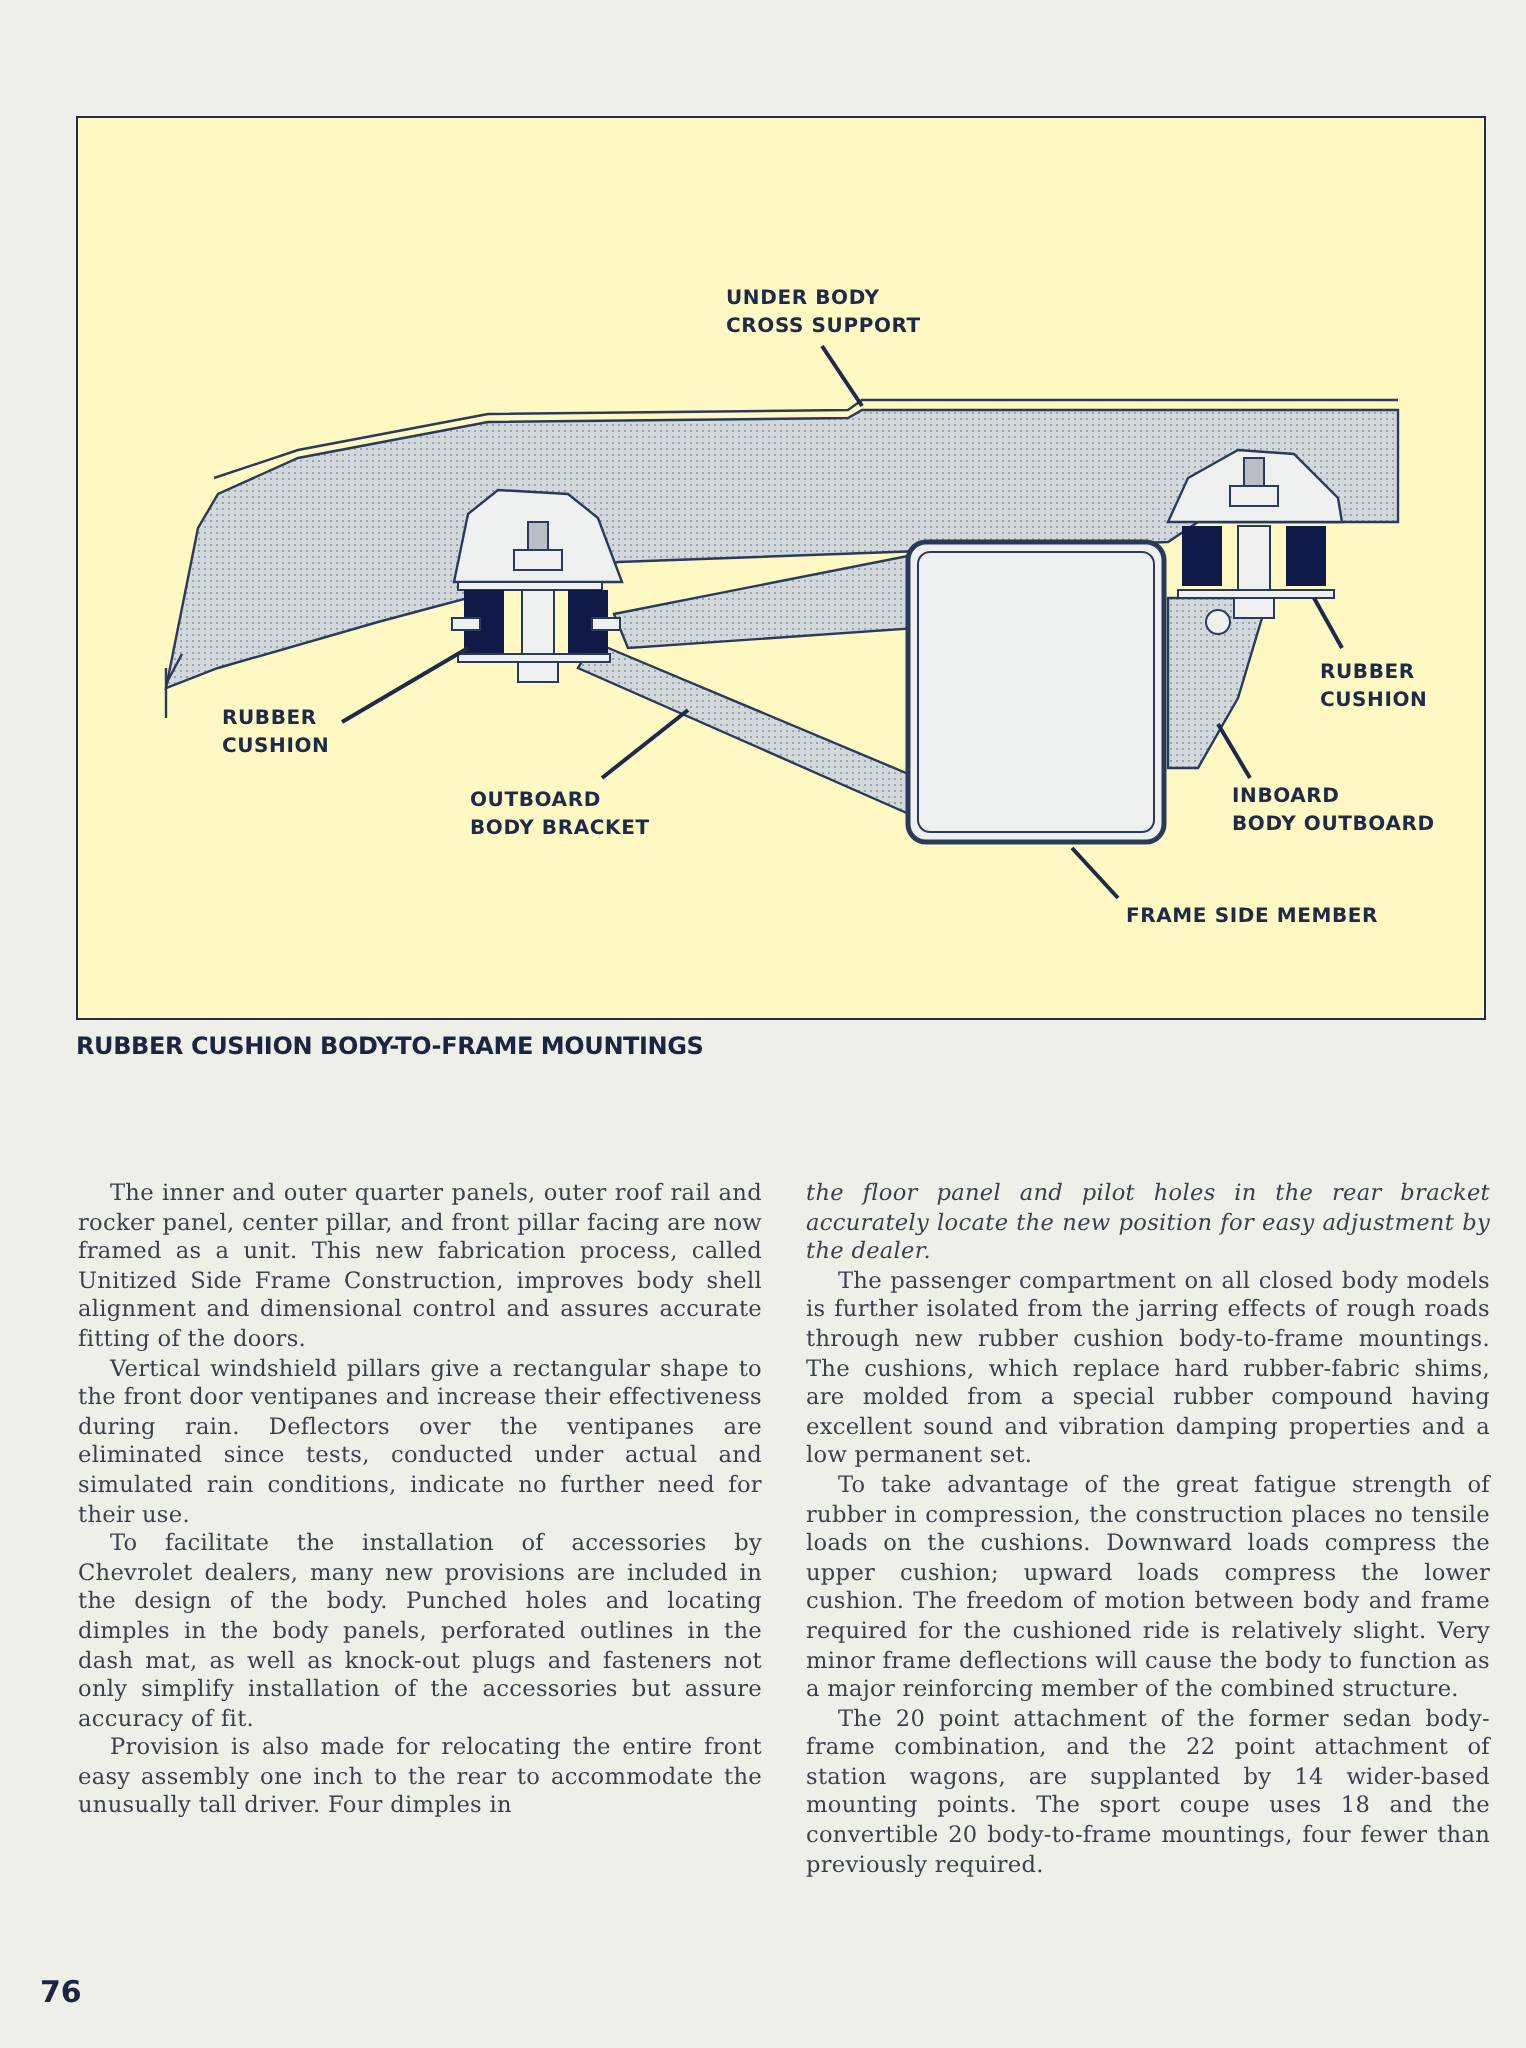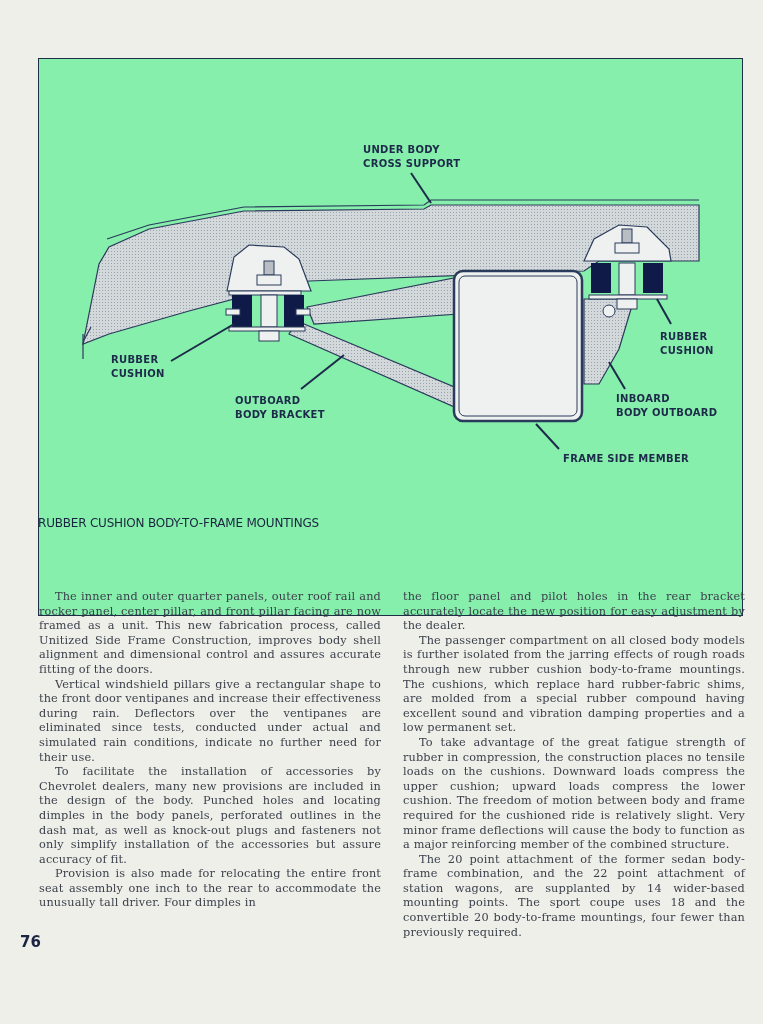--- a/index.html
+++ b/index.html
@@ -3,46 +3,46 @@
 <meta charset="utf-8">
 <style>
   html, body { margin:0; padding:0; }
   body {
     width:763px; height:1024px; position:relative; overflow:hidden;
     background:#efefe9;
     font-family:"DejaVu Serif", serif;
     color:#3a3f4a;
   }
   .figure-frame {
-    position:absolute; left:38px; top:58px; width:705px; height:558px;
+    position:absolute; left:38px; top:58px; width:705px; height:452px;
     border:1.5px solid #1f2f48; box-sizing:border-box;
-    background:#86efac;
+    background:#fef9c3;
   }
   .figure-frame svg { position:absolute; left:0; top:0; }
   .label {
     position:absolute; font-family:"DejaVu Sans", sans-serif; font-weight:bold;
     font-size:10px; line-height:14px; color:#1d2a4a; letter-spacing:0.3px;
     white-space:pre-line;
   }
   .caption {
     position:absolute; left:38px; top:516px;
-    font-family:"DejaVu Sans", sans-serif; font-weight:normal; font-size:12px;
+    font-family:"DejaVu Sans", sans-serif; font-weight:bold; font-size:12px;
     color:#1b2440; letter-spacing:-0.2px;
   }
   .col {
     position:absolute; top:590px; width:342px;
     font-size:11.3px; line-height:14.6px; text-align:justify;
     color:#3a3f4a; letter-spacing:0.15px;
   }
   .col p { margin:0; text-indent:16px; }
-  .col p.cont { text-indent:0; }
+  .col p.cont { text-indent:0;font-style:italic; }
   .col-left { left:39px; }
   .col-right { left:403px; }
   .page-number {
-    position:absolute; left:20px; top:933px;
+    position:absolute; left:20px; top:987px;
     font-family:"DejaVu Sans", sans-serif; font-weight:bold; font-size:15px;
     color:#1b2440;
   }
 </style>
 </head>
 <body>
 
 <div class="figure-frame">
   <svg width="705" height="452" viewBox="0 0 705 452">
     <defs>
@@ -108,21 +108,21 @@
 BODY OUTBOARD</div>
   <div class="label" style="left:524px; top:393px;">FRAME SIDE MEMBER</div>
 </div>
 
 <div class="caption">RUBBER CUSHION BODY-TO-FRAME MOUNTINGS</div>
 
 <div class="col col-left">
   <p>The inner and outer quarter panels, outer roof rail and rocker panel, center pillar, and front pillar facing are now framed as a unit.  This new fabrication process, called Unitized Side Frame Construction, improves body shell alignment and dimensional control and assures accurate fitting of the doors.</p>
   <p>Vertical windshield pillars give a rectangular shape to the front door ventipanes and increase their effectiveness during rain.  Deflectors over the ventipanes are eliminated since tests, conducted under actual and simulated rain conditions, indicate no further need for their use.</p>
   <p>To facilitate the installation of accessories by Chevrolet dealers, many new provisions are included in the design of the body.  Punched holes and locating dimples in the body panels, perforated outlines in the dash mat, as well as knock-out plugs and fasteners not only simplify installation of the accessories but assure accuracy of fit.</p>
-  <p>Provision is also made for relocating the entire front seat assembly one inch to the rear to accommodate the unusually tall driver.  Four dimples in</p>
+  <p>Provision is also made for relocating the entire front easy assembly one inch to the rear to accommodate the unusually tall driver.  Four dimples in</p>
 </div>
 
 <div class="col col-right">
   <p class="cont">the floor panel and pilot holes in the rear bracket accurately locate the new position for easy adjustment by the dealer.</p>
   <p>The passenger compartment on all closed body models is further isolated from the jarring effects of rough roads through new rubber cushion body-to-frame mountings.  The cushions, which replace hard rubber-fabric shims, are molded from a special rubber compound having excellent sound and vibration damping properties and a low permanent set.</p>
   <p>To take advantage of the great fatigue strength of rubber in compression, the construction places no tensile loads on the cushions.  Downward loads compress the upper cushion; upward loads compress the lower cushion.  The freedom of motion between body and frame required for the cushioned ride is relatively slight.  Very minor frame deflections will cause the body to function as a major reinforcing member of the combined structure.</p>
   <p>The 20 point attachment of the former sedan body-frame combination, and the 22 point attachment of station wagons, are supplanted by 14 wider-based mounting points.  The sport coupe uses 18 and the convertible 20 body-to-frame mountings, four fewer than previously required.</p>
 </div>
 
 <div class="page-number">76</div>

